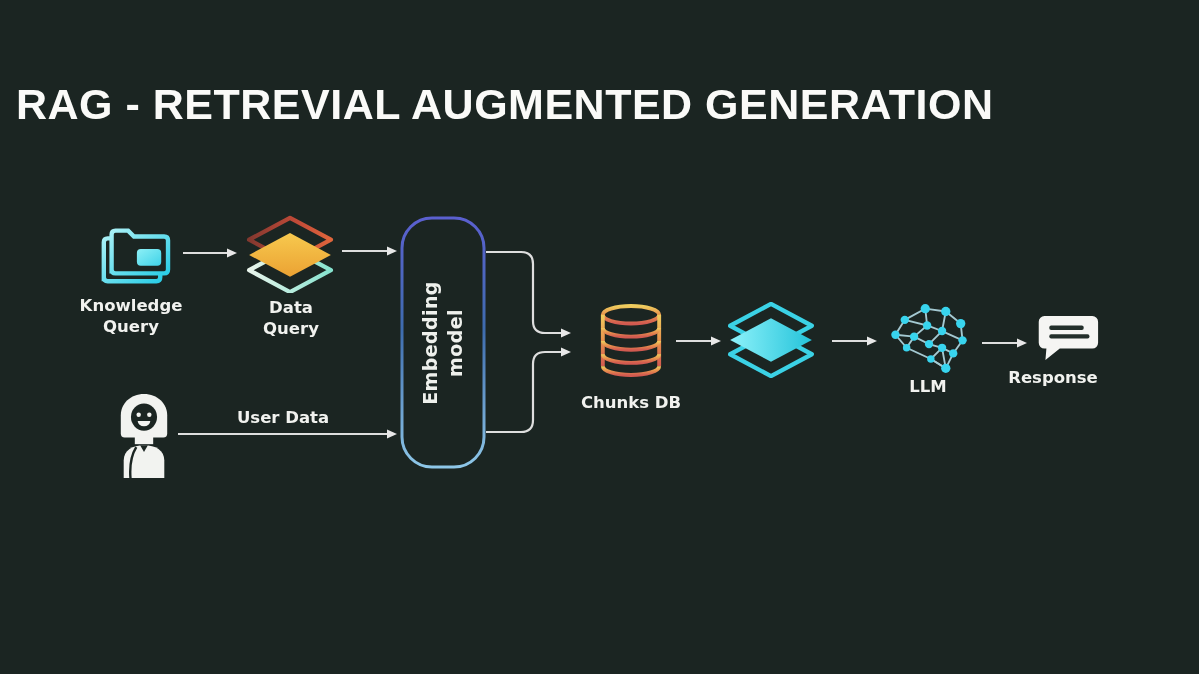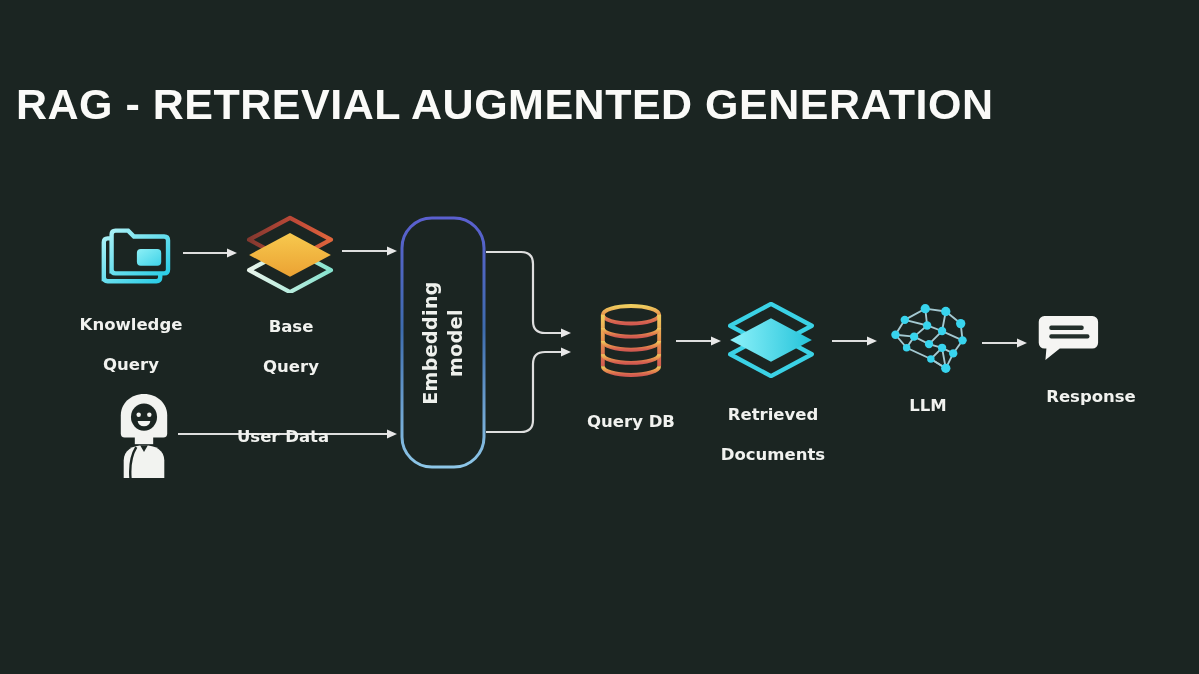--- a/index.html
+++ b/index.html
@@ -11,21 +11,21 @@
     position:absolute;left:4px;top:68px;width:100%;margin:12px;
     color:#fafaf8;font:bold 43px "Liberation Sans",sans-serif;letter-spacing:.5px;
   }
   .wires{position:absolute;left:0;top:0;}
   .icon{position:absolute;}
   .lbl{
     position:absolute;transform:translateX(-50%);text-align:center;
     color:#f1f2ef;font:700 16.5px "DejaVu Sans",sans-serif;line-height:21px;
     white-space:nowrap;
   }
-  .lbl span{display:block;margin-top:19px;}
+  .lbl span{display:block;}
   .emb-box{position:absolute;left:400px;top:216px;}
   .emb-text{
     position:absolute;left:402px;top:218px;width:82px;height:249px;
     display:flex;align-items:center;justify-content:center;
   }
   .emb-text .rot{
     transform:rotate(-90deg);color:#eef0ec;text-align:center;white-space:nowrap;
     font:600 19px "DejaVu Sans",sans-serif;line-height:25px;letter-spacing:.4px;
   }
   .emb-text .rot span{display:block;}
@@ -89,21 +89,21 @@
       <linearGradient id="dcm" x1="0" y1="0" x2="0" y2="1">
         <stop offset="0" stop-color="#f7c94e"></stop>
           <stop offset="1" stop-color="#eba233"></stop>
       </linearGradient>
     </defs>
     <polygon points="46,3 89,26 46,49 3,26" fill="none" stroke="url(#dct)" stroke-width="4.5" stroke-linejoin="round"></polygon>
     <polygon points="46,35 89,58 46,81 3,58" fill="none" stroke="url(#dcb)" stroke-width="4.5" stroke-linejoin="round"></polygon>
     <polygon points="46,19 89,42 46,65 3,42" fill="url(#dcm)" stroke-linejoin="round"></polygon>
   </svg>
   <div class="lbl" style="left:291px;top:297px">
-    <span>Base</span>
+    <span>Data</span>
     <span>Query</span>
   </div>
 
   <svg class="emb-box" width="86" height="253" viewBox="0 0 86 253">
     <defs>
       <linearGradient id="embg" x1="0" y1="0" x2="0" y2="1">
         <stop offset="0" stop-color="#5b60d0"></stop>
           <stop offset="0.45" stop-color="#3e6cae"></stop>
           <stop offset="1" stop-color="#8ec7e8"></stop>
       </linearGradient>
@@ -145,38 +145,34 @@
     <g stroke="url(#vdbg)" stroke-width="4" fill="none">
       <ellipse cx="35" cy="11" rx="29" ry="9"></ellipse>
       <path d="M6,11 V64 M64,11 V64"></path>
       <path d="M6,24.5 a29,9 0 0 0 58,0"></path>
       <path d="M6,38 a29,9 0 0 0 58,0"></path>
       <path d="M6,51.5 a29,9 0 0 0 58,0"></path>
       <path d="M6,64 a29,9 0 0 0 58,0"></path>
     </g>
   </svg>
   <div class="lbl" style="left:631px;top:392px">
-    <span>Query DB</span>
+    <span>Chunks DB</span>
   </div>
 
   <svg class="icon" style="left:727px;top:302px" width="88" height="76" viewBox="0 0 92 80">
     <defs>
       <linearGradient id="rdm" x1="0" y1="0" x2="1" y2="0">
         <stop offset="0" stop-color="#8ef2fa"></stop>
           <stop offset="1" stop-color="#24c3da"></stop>
       </linearGradient>
     </defs>
     <polygon points="46,2 89,25 46,48 3,25" fill="none" stroke="#3bd2e6" stroke-width="4.5" stroke-linejoin="round"></polygon>
     <polygon points="46,32 89,55 46,78 3,55" fill="none" stroke="#3bd2e6" stroke-width="4.5" stroke-linejoin="round"></polygon>
     <polygon points="46,17 89,40 46,63 3,40" fill="url(#rdm)" stroke-linejoin="round"></polygon>
   </svg>
-  <div class="lbl" style="left:773px;top:385px">
-    <span>Retrieved</span>
-    <span>Documents</span>
-  </div>
 
   <svg class="icon" style="left:888px;top:303px" width="82" height="71" viewBox="0 0 88 76">
     <g stroke="#a4c9d2" stroke-width="2" fill="none">
       <path d="M18,18 L40,6 L62,9 L78,22 L80,40 L70,54 L62,70 L46,60 L20,48 L8,34 L18,18"></path>
       <path d="M40,6 L42,24 L18,18 M42,24 L58,30 L62,9 M42,24 L28,36 L8,34 M28,36 L20,48 M28,36 L44,44 L58,48 L70,54 M44,44 L58,30 L80,40 M58,48 L46,60 M46,60 L62,70 M58,48 L62,70"></path>
     </g>
     <g fill="#38d4ee">
       <circle cx="40" cy="6" r="5"></circle>
         <circle cx="62" cy="9" r="5"></circle>
       <circle cx="18" cy="18" r="4.5"></circle>
@@ -196,17 +192,17 @@
   </svg>
   <div class="lbl" style="left:928px;top:376px">
     <span>LLM</span>
   </div>
 
   <svg class="icon" style="left:1033px;top:314px" width="67" height="50" viewBox="0 0 70 52">
     <path d="M12,2 h50 a6,6 0 0 1 6,6 v22 a6,6 0 0 1 -6,6 H28 L13,48 L14,36 h-2 a6,6 0 0 1 -6,-6 V8 a6,6 0 0 1 6,-6 z" fill="#f5f5f3"></path>
     <rect x="17" y="12" width="36" height="4.5" rx="2" fill="#232f2b"></rect>
     <rect x="17" y="21" width="42" height="4.5" rx="2" fill="#232f2b"></rect>
   </svg>
-  <div class="lbl" style="left:1091px;top:367px">
+  <div class="lbl" style="left:1053px;top:367px">
     <span>Response</span>
   </div>
 
 </div>
 
 </body></html>

